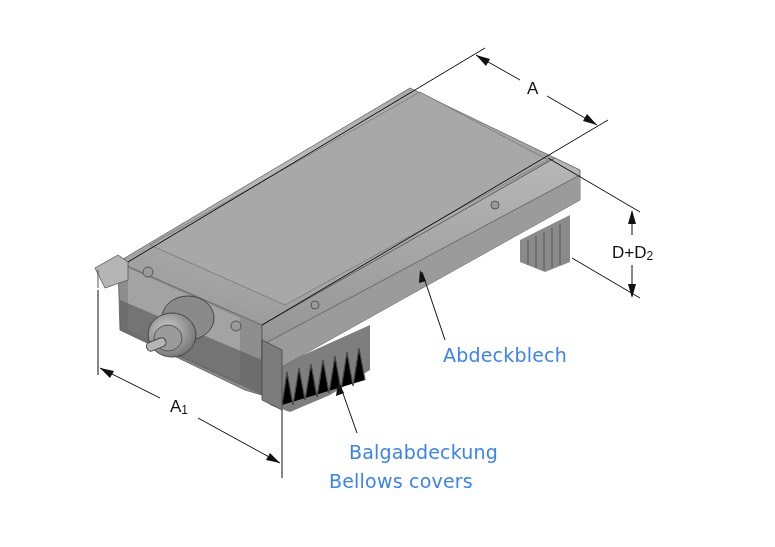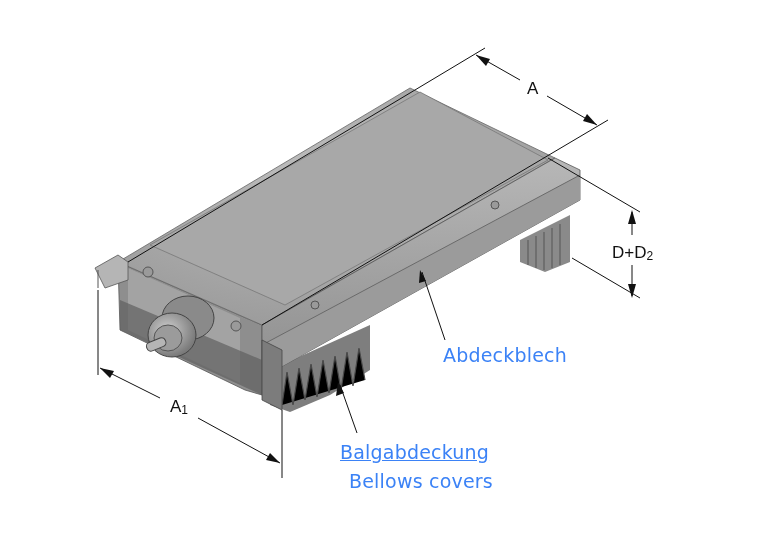--- a/index.html
+++ b/index.html
@@ -114,15 +114,15 @@
   </svg>
 
   <div class="lbl dim" style="left:527px; top:80px;">A</div>
 
   <div class="lbl dim" style="left:612px; top:244px;"><span>D+D</span><sub>2</sub></div>
 
   <div class="lbl dim" style="left:170px; top:398px;"><span>A</span><sub>1</sub></div>
 
   <div class="lbl callout" style="left:443px; top:346px;">Abdeckblech</div>
 
-  <div class="lbl callout" style="left:340px; top:443px;text-decoration:underline;">Balgabdeckung</div>
-  <div class="lbl callout" style="left:349px; top:472px;">Bellows covers</div>
+  <div class="lbl callout" style="left:349px; top:443px;">Balgabdeckung</div>
+  <div class="lbl callout" style="left:329px; top:472px;">Bellows covers</div>
 </div>
 
 </body></html>

